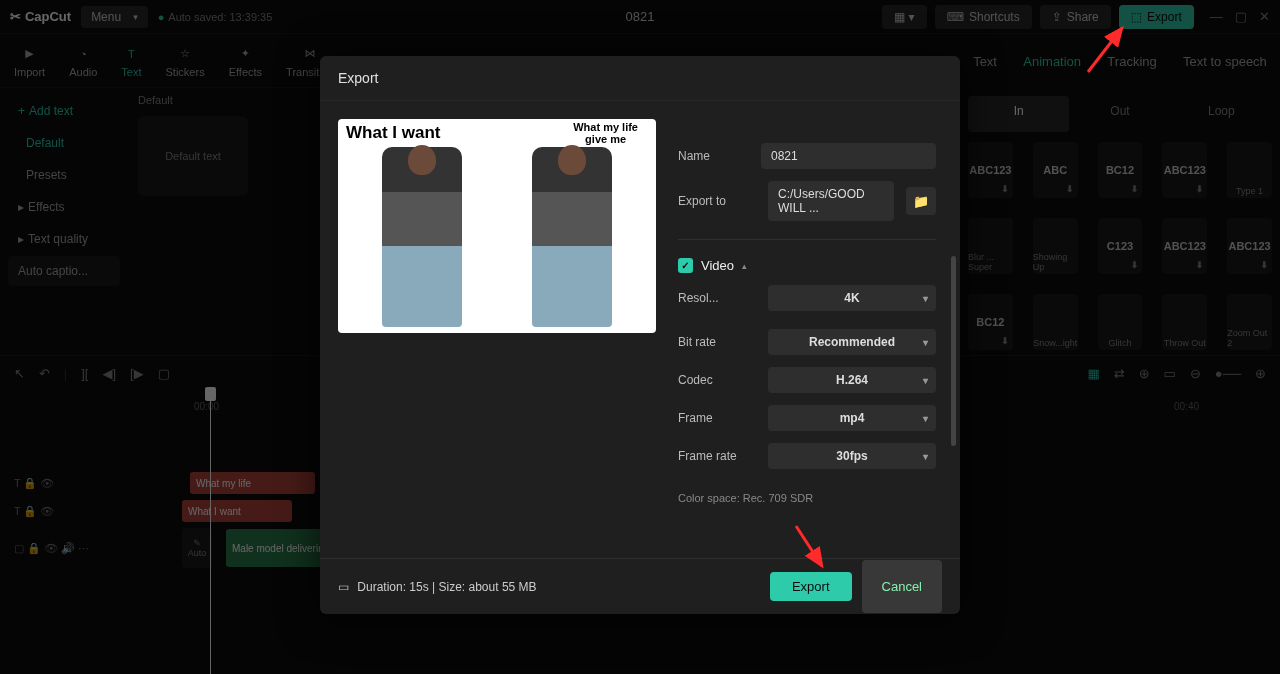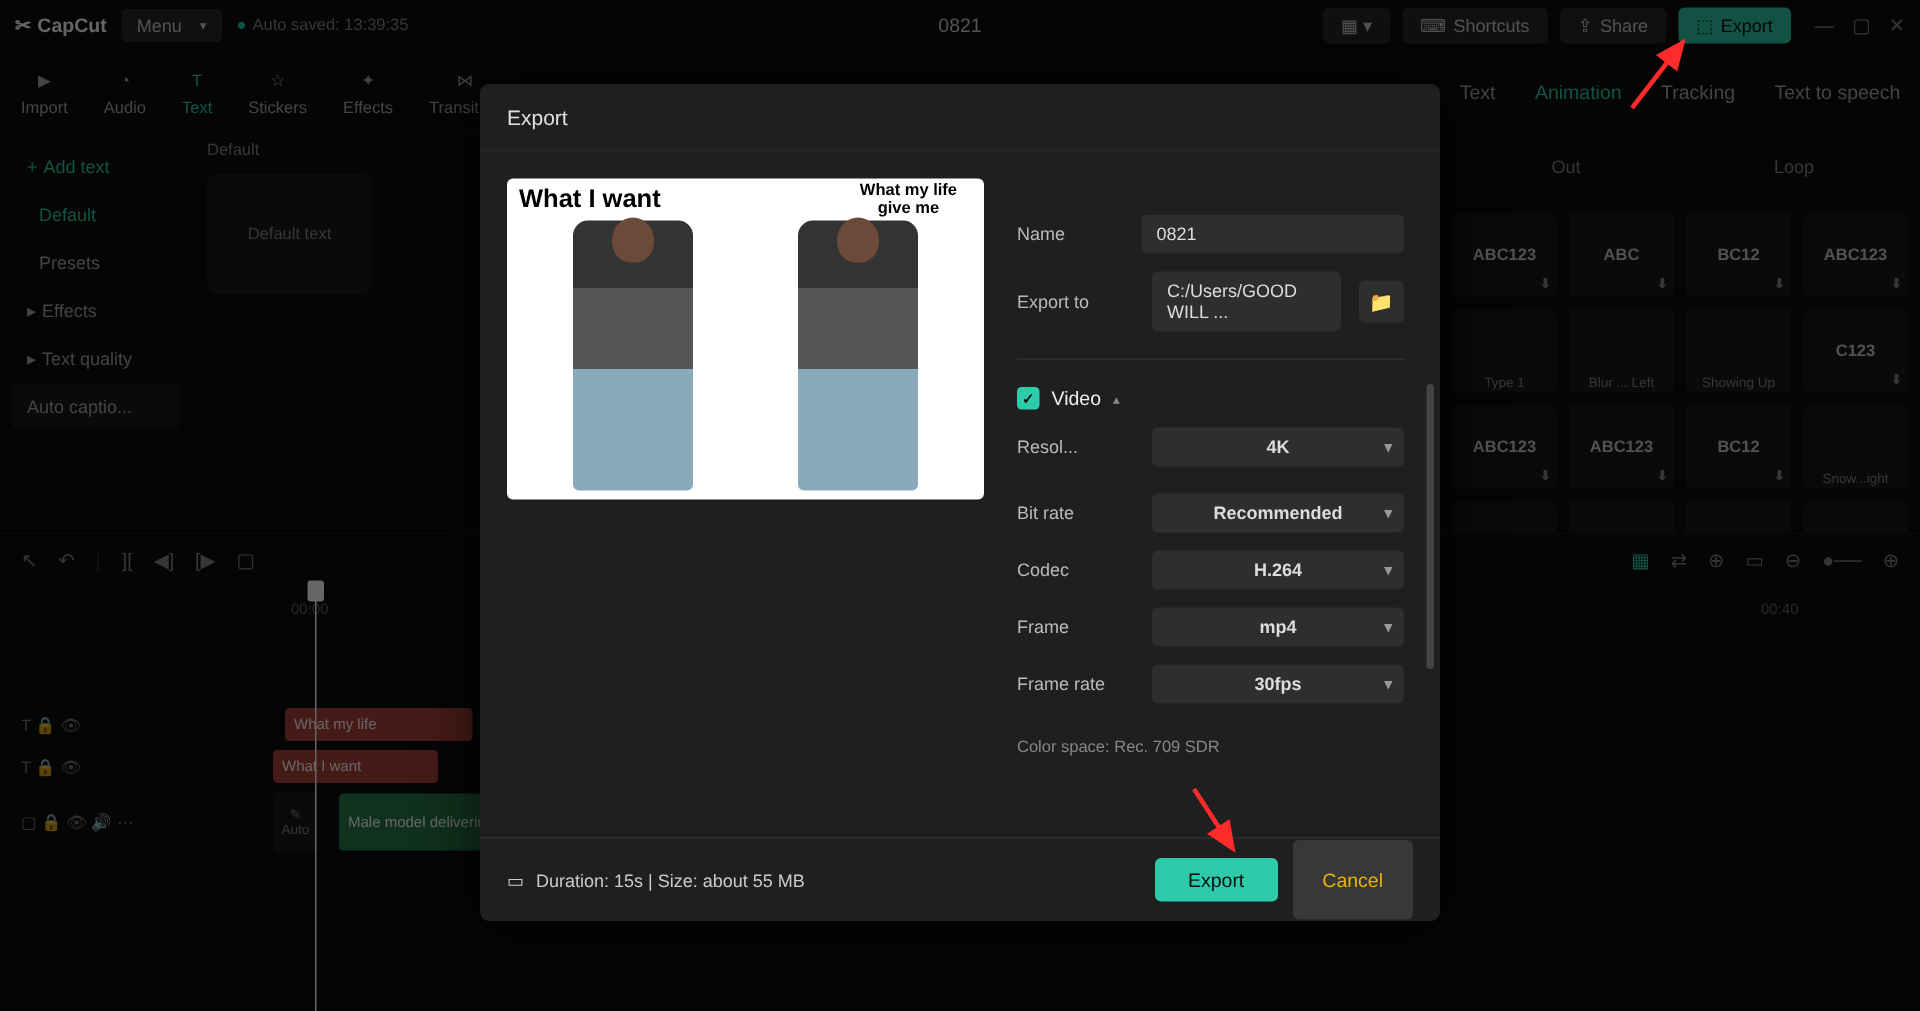--- a/index.html
+++ b/index.html
@@ -36,21 +36,21 @@
 
 .content-panel { flex: 1; background: #0d0d0d; position: relative; }
 .text-card { position: absolute; top: 10px; left: 10px; width: 110px; height: 80px; background: #1a1a1a; border-radius: 6px; display: flex; flex-direction: column; align-items: center; justify-content: center; color: #888; font-size: 11px; }
 .text-card-label { position: absolute; top: 6px; left: 10px; color: #888; font-size: 11px; }
 
 
 .right-content { width: 320px; background: #0d0d0d; padding: 8px; }
 .anim-tabs { display: flex; height: 36px; margin-bottom: 10px; }
 .anim-tab { flex: 1; text-align: center; padding: 8px; color: #888; font-size: 12px; border-radius: 4px; }
 .anim-tab.active { background: #2a2a2a; color: #fff; }
-.anim-grid { display: grid; grid-template-columns: repeat(4, 1fr); gap: 8px; }
+.anim-grid { display: grid; grid-template-columns: repeat(5, 1fr); gap: 20px; }
 .anim-cell { height: 56px; background: #1a1a1a; border-radius: 4px; position: relative; display: flex; align-items: center; justify-content: center; color: #ccc; font-size: 11px; font-weight: bold; }
 .anim-label { position: absolute; bottom: 2px; font-size: 9px; color: #888; font-weight: normal; }
 .dl-icon { position: absolute; bottom: 4px; right: 4px; font-size: 9px; color: #888; }
 
 
 .timeline-bar { position: absolute; top: 355px; left: 0; right: 0; height: 36px; background: #0d0d0d; border-top: 1px solid #1a1a1a; display: flex; align-items: center; padding: 0 14px; gap: 14px; color: #888; }
 .timeline-right { margin-left: auto; display: flex; gap: 14px; }
 
 .timeline { position: absolute; top: 391px; left: 0; right: 0; bottom: 0; background: #0d0d0d; padding: 10px 14px; }
 .timeline-ruler { height: 20px; color: #666; font-size: 10px; position: relative; }
@@ -95,21 +95,21 @@
 .toggle-knob { width: 14px; height: 14px; background: #ccc; border-radius: 50%; position: absolute; top: 2px; left: 2px; }
 .hint-text { color: #888; font-size: 11px; line-height: 1.4; }
 .info-icon { color: #888; font-size: 10px; }
 .scrollbar-track { position:absolute; right:4px; top:200px; width:5px; height:260px; background:transparent;}
 .scrollbar-thumb { position:absolute; top:0; width:5px; height:190px; background:#444; border-radius:3px;}
 
 .modal-footer { height: 56px; border-top: 1px solid rgba(255,255,255,0.08); display: flex; align-items: center; padding: 0 18px; gap: 10px; }
 .footer-info { display: flex; align-items: center; gap: 8px; color: #ccc; font-size: 12px; }
 .footer-spacer { flex: 1; }
 .btn-primary { background: #2ecbab; color: #0d0d0d; padding: 7px 22px; border-radius: 4px; font-size: 13px; font-weight: 500; cursor: pointer; }
-.btn-secondary { background: #383838; color: #eab308; padding: 19px 20px; border-radius: 4px; font-size: 13px; cursor: pointer; }
+.btn-secondary { background: #383838; color: #86efac; padding: 19px 20px; border-radius: 4px; font-size: 13px; cursor: pointer; }
 
 
 .arrow { position: absolute; pointer-events: none; }
 .arrow svg { overflow: visible; }
 </style>
 </head>
 <body>
 
 <div class="topbar">
   <div class="logo">✂ <span>CapCut</span></div>
@@ -179,33 +179,34 @@
     <div class="left-item" style="background:#1a1a1a">Auto captio...</div>
   </div>
 
   <div class="content-panel">
     <div class="text-card-label">Default</div>
     <div class="text-card" style="top:28px">Default text</div>
   </div>
 
   <div class="right-content">
     <div class="anim-tabs">
+      <div class="anim-tab active">In</div>
       <div class="anim-tab">Out</div>
       <div class="anim-tab">Loop</div>
     </div>
     <div class="anim-grid" id="anim-grid">
         <div class="anim-cell">ABC123<span class="dl-icon">⬇</span></div>
         <div class="anim-cell">ABC<span class="dl-icon">⬇</span></div>
         <div class="anim-cell">BC12<span class="dl-icon">⬇</span></div>
         <div class="anim-cell">ABC123<span class="dl-icon">⬇</span></div>
         <div class="anim-cell">
           <span class="anim-label">Type 1</span>
         </div>
         <div class="anim-cell">
-          <span class="anim-label">Blur ... Left</span>
+          <span class="anim-label">Blur ... Super</span>
         </div>
         <div class="anim-cell">
           <span class="anim-label">Showing Up</span>
         </div>
         <div class="anim-cell">C123<span class="dl-icon">⬇</span></div>
         <div class="anim-cell">ABC123<span class="dl-icon">⬇</span></div>
         <div class="anim-cell">ABC123<span class="dl-icon">⬇</span></div>
         <div class="anim-cell">BC12<span class="dl-icon">⬇</span></div>
         <div class="anim-cell">
           <span class="anim-label">Snow...ight</span>

